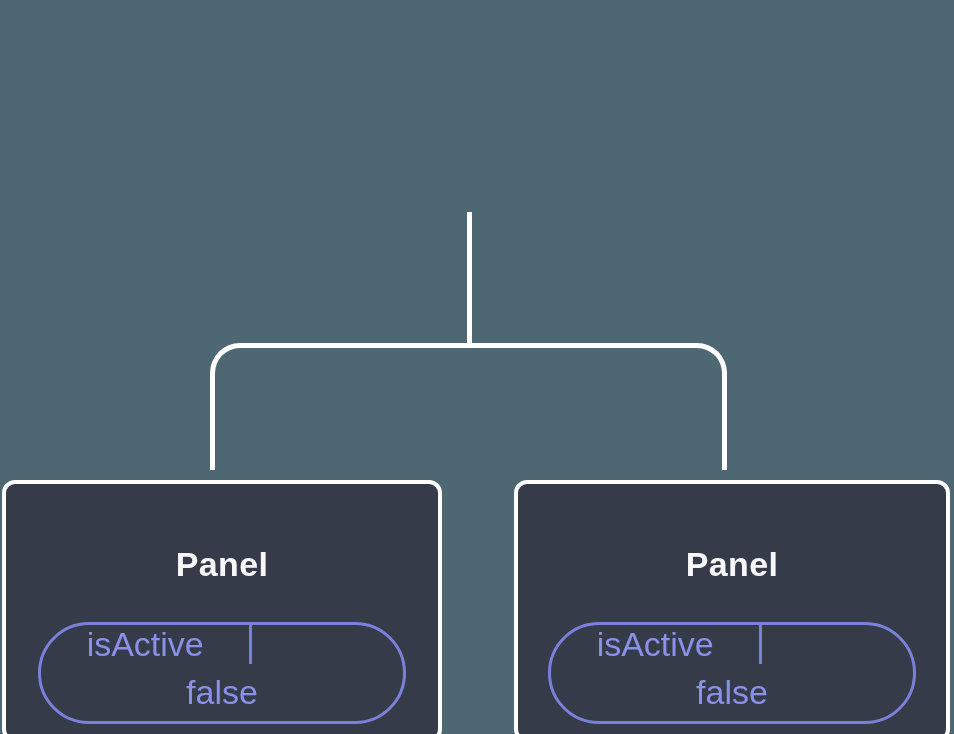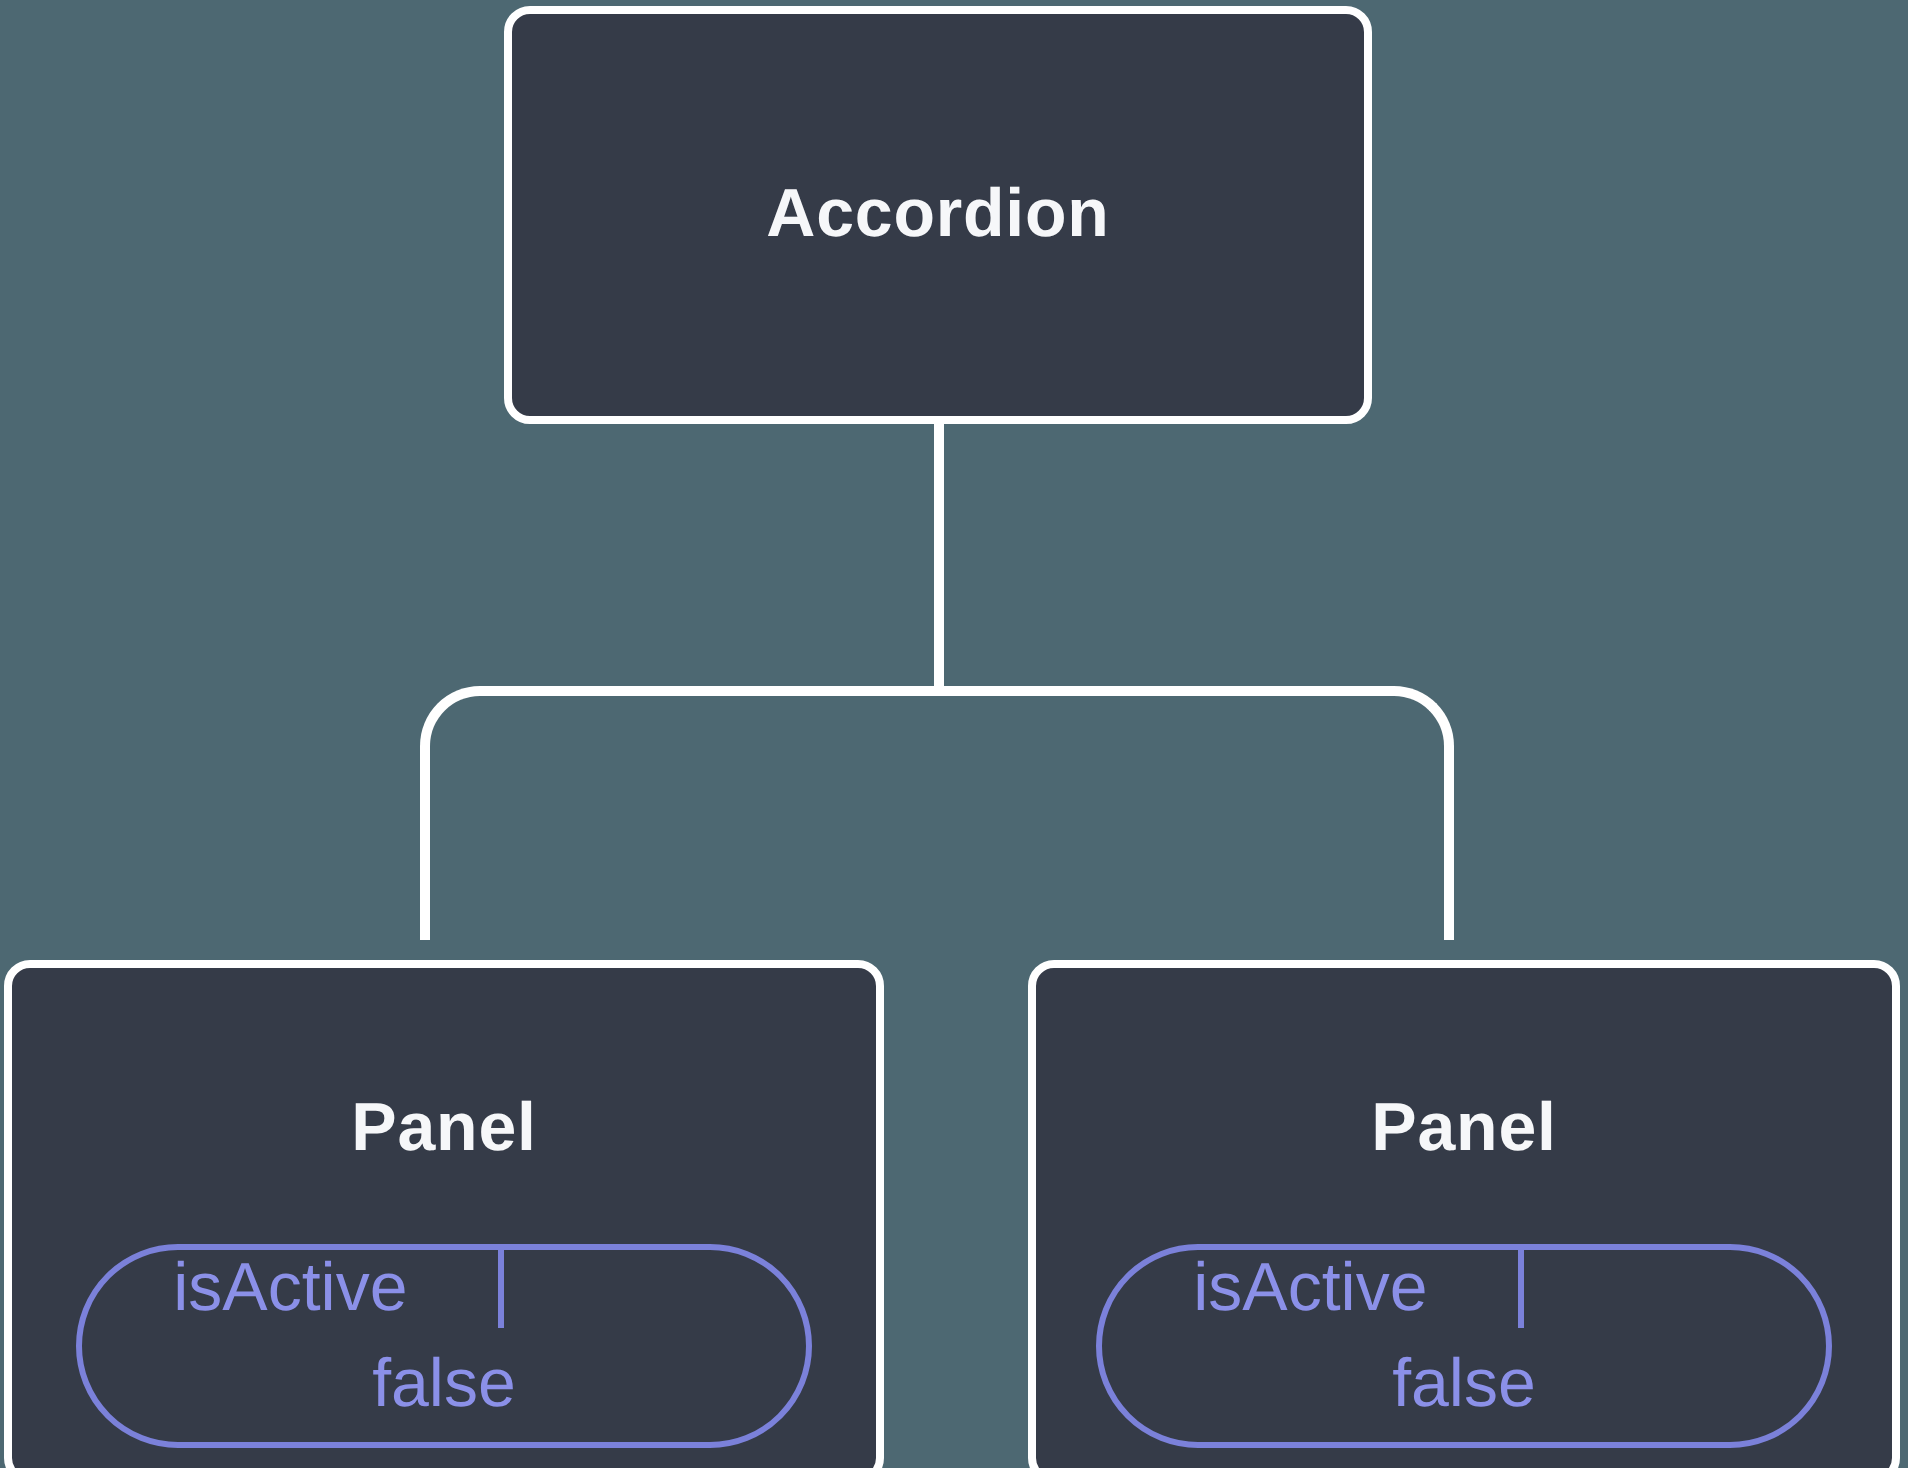--- a/index.html
+++ b/index.html
@@ -101,23 +101,20 @@
   }
   .pill-value {
     flex: 1;
   }
 </style>
 </head>
 <body>
 
 <div class="canvas">
 
-  <div class="node node-root">
-    <span class="node-label">Accordion</span>
-  </div>
 
   <div class="connector-stem"></div>
   <div class="connector-branch"></div>
 
   <div class="node node-panel left">
     <span class="node-label panel-title">Panel</span>
     <div class="state-pill">
       <span class="pill-cell pill-key">isActive</span>
       <span class="pill-cell pill-value">false</span>
     </div>

